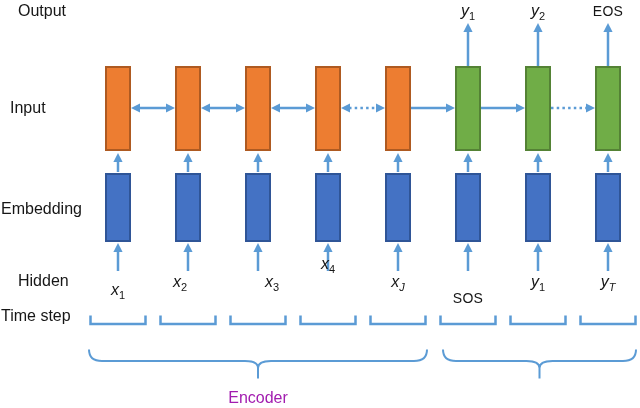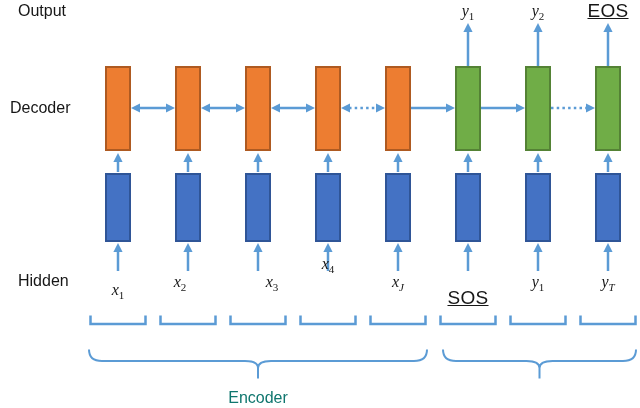--- a/index.html
+++ b/index.html
@@ -8,27 +8,27 @@
     font-family:"Liberation Sans",sans-serif;overflow:hidden;padding-left:32px;
   }
   .layer-svg{position:absolute;left:0;top:0;width:640px;height:408px;}
   .row-label{
     position:absolute;font-size:16px;color:#161616;white-space:nowrap;line-height:17px;
   }
   .col-label{
     position:absolute;transform:translateX(-50%);white-space:nowrap;color:#161616;
     line-height:20px;text-align:center;
   }
-  .math{font-family:Liberation Serif, serif;font-style:italic;font-size:16px;}
+  .math{font-family:Liberation Sans, sans-serif;font-style:italic;font-size:16px;}
   .math sub{font-size:11px;line-height:0;font-style:italic;}
   .math sub.num{font-style:normal;}
-  .tok{font-size:19px;letter-spacing:.3px;text-decoration:underline;}
+  .tok{font-size:14px;letter-spacing:.3px;}
   .unit{position:absolute;box-sizing:border-box;border:2px solid;}
   .group-label{
-    position:absolute;transform:translateX(-50%);font-size:16px;color:#0f766e;white-space:nowrap;
+    position:absolute;transform:translateX(-50%);font-size:16px;color:#a21caf;white-space:nowrap;
   }
 </style>
 </head>
 <body>
 
 <div class="stage">
 
   <svg class="layer-svg" id="draw" viewBox="0 0 640 408" xmlns="http://www.w3.org/2000/svg">
       <g>
         <line x1="118" y1="271" x2="118" y2="251" stroke="#5B9BD5" stroke-width="2.5"></line>
@@ -144,22 +144,24 @@
       </g>
       <g>
         <line x1="551" y1="108" x2="587" y2="108" stroke="#5B9BD5" stroke-width="2.5" stroke-dasharray="2.5 3.2"></line>
         <polygon points="595,108 586,112.6 586,103.4" fill="#5B9BD5"></polygon>
       </g>
       <path d="M 89 349.5 Q 89 361 102 361 L 245 361 Q 258 361 258 368 L 258 378.5 M 258 368 Q 258 361 271 361 L 414 361 Q 427 361 427 349.5" fill="none" stroke="#5B9BD5" stroke-width="2" stroke-linejoin="round"></path>
       <path d="M 443 349.5 Q 443 361 456 361 L 526.5 361 Q 539.5 361 539.5 368 L 539.5 378.5 M 539.5 368 Q 539.5 361 552.5 361 L 623 361 Q 636 361 636 349.5" fill="none" stroke="#5B9BD5" stroke-width="2" stroke-linejoin="round"></path>
     </svg>
 
   <div class="row-label" style="left:18px;top:2px;">Output</div>
-  <div class="row-label" style="left:10px;top:99px;">Decoder</div>
+  <div class="row-label" style="left:10px;top:99px;">Input</div>
+  <div class="row-label" style="left:1px;top:200px;">Embedding</div>
   <div class="row-label" style="left:18px;top:272px;">Hidden</div>
+  <div class="row-label" style="left:1px;top:307px;">Time step</div>
 
   <div class="group-label" style="left:258px;top:389px;">Encoder</div>
 
   <div id="columns-host">
       <div class="unit" style="left: 105px; top: 66px; width: 26px; height: 85px; background: rgb(237, 125, 49); border-color: rgb(174, 90, 33);"></div>
       <div class="unit" style="left: 105px; top: 173px; width: 26px; height: 69px; background: rgb(68, 114, 196); border-color: rgb(47, 85, 151);"></div>
       <div class="col-label" style="left: 118px; top: 280px;"><span class="math">x<sub class="num">1</sub></span></div>
       <div class="unit" style="left: 175px; top: 66px; width: 26px; height: 85px; background: rgb(237, 125, 49); border-color: rgb(174, 90, 33);"></div>
       <div class="unit" style="left: 175px; top: 173px; width: 26px; height: 69px; background: rgb(68, 114, 196); border-color: rgb(47, 85, 151);"></div>
       <div class="col-label" style="left: 180px; top: 272px;"><span class="math">x<sub class="num">2</sub></span></div>

